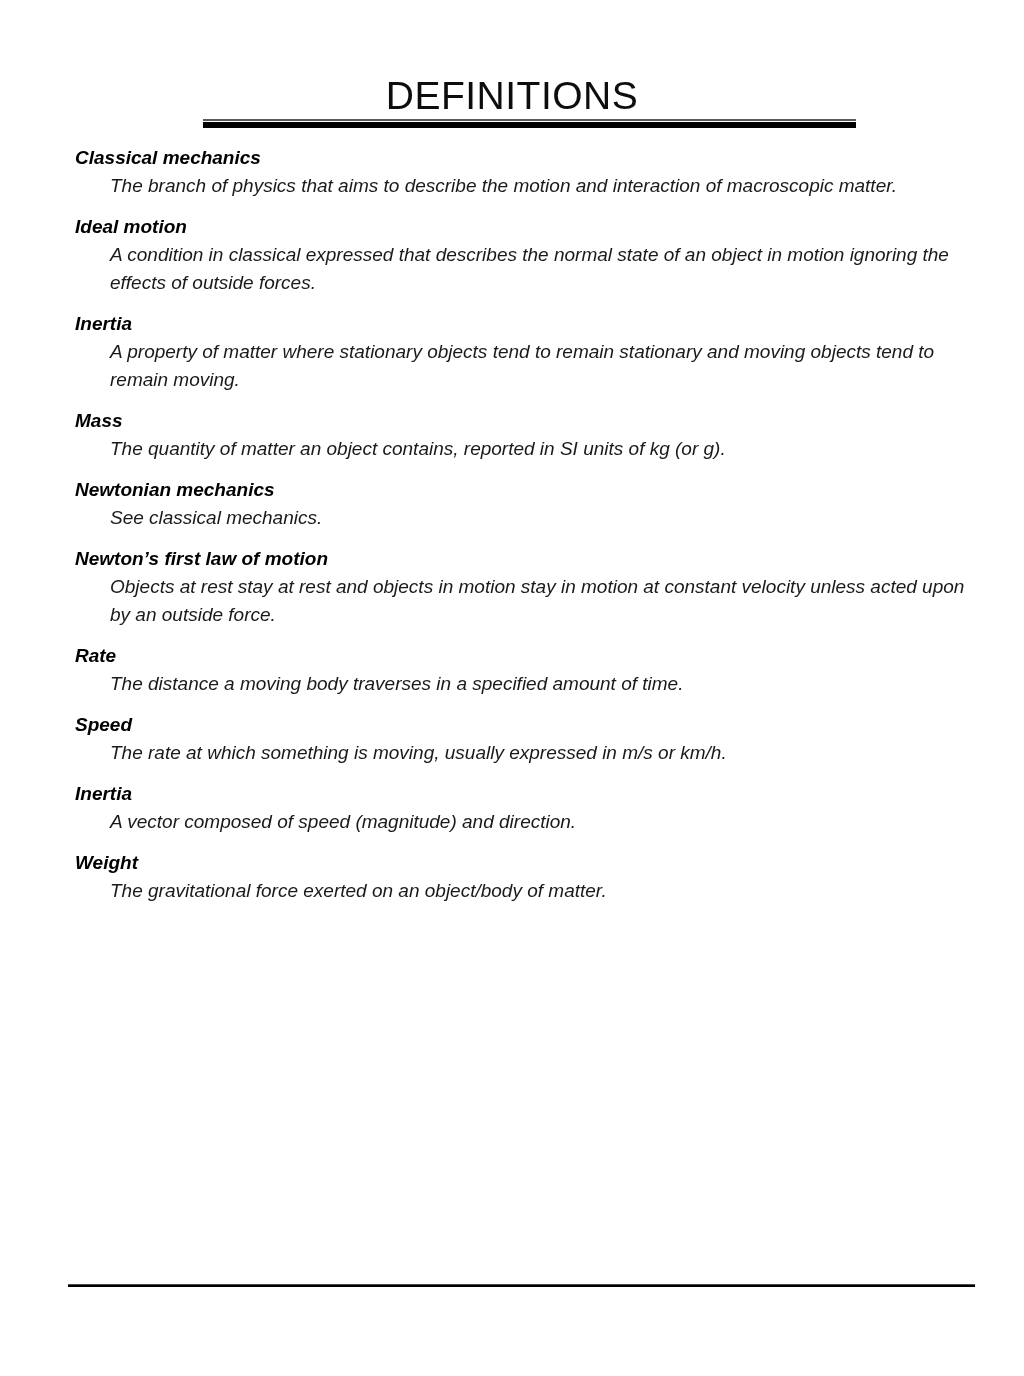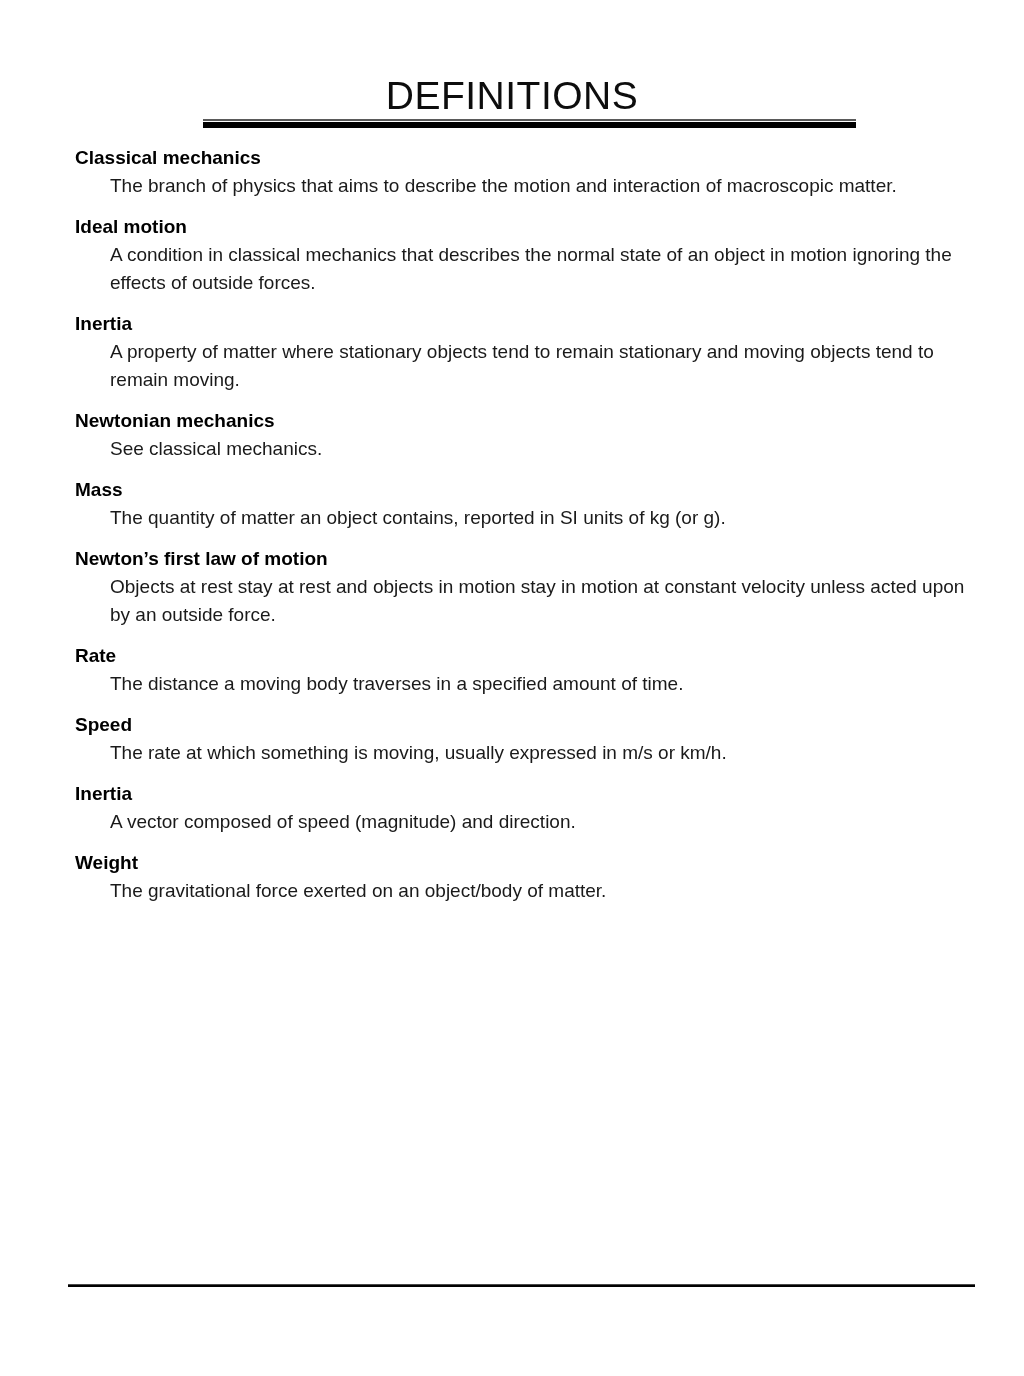--- a/index.html
+++ b/index.html
@@ -66,20 +66,21 @@
 
   
   .definitions {
     position: absolute;
     left: 75px;
     top: 144px;
     width: 900px;
   }
   .entry {
     margin: 0 0 13px 0;
+    font-style: italic;
   }
   .entry:last-child {
     margin-bottom: 12px;
   }
   .term {
     font-size: 19px;
     font-weight: bold;
     line-height: 28px;
     color: #000000;
     margin: 0;
@@ -138,33 +139,33 @@
     </div>
   </div>
 
   <div class="definitions">
       <div class="entry">
         <div class="term">Classical mechanics</div>
         <div class="definition">The branch of physics that aims to describe the motion and interaction of macroscopic matter.</div>
       </div>
       <div class="entry">
         <div class="term">Ideal motion</div>
-        <div class="definition">A condition in classical mechanics that describes the normal state of an object in motion ignoring the effects of outside forces.</div>
+        <div class="definition">A condition in classical expressed that describes the normal state of an object in motion ignoring the effects of outside forces.</div>
       </div>
       <div class="entry">
         <div class="term">Inertia</div>
         <div class="definition">A property of matter where stationary objects tend to remain stationary and moving objects tend to remain moving.</div>
       </div>
       <div class="entry">
+        <div class="term">Mass</div>
+        <div class="definition">The quantity of matter an object contains, reported in SI units of kg (or g).</div>
+      </div>
+      <div class="entry">
         <div class="term">Newtonian mechanics</div>
         <div class="definition">See classical mechanics.</div>
-      </div>
-      <div class="entry">
-        <div class="term">Mass</div>
-        <div class="definition">The quantity of matter an object contains, reported in SI units of kg (or g).</div>
       </div>
       <div class="entry">
         <div class="term">Newton’s first law of motion</div>
         <div class="definition">Objects at rest stay at rest and objects in motion stay in motion at constant velocity unless acted upon by an outside force.</div>
       </div>
       <div class="entry">
         <div class="term">Rate</div>
         <div class="definition">The distance a moving body traverses in a specified amount of time.</div>
       </div>
       <div class="entry">

